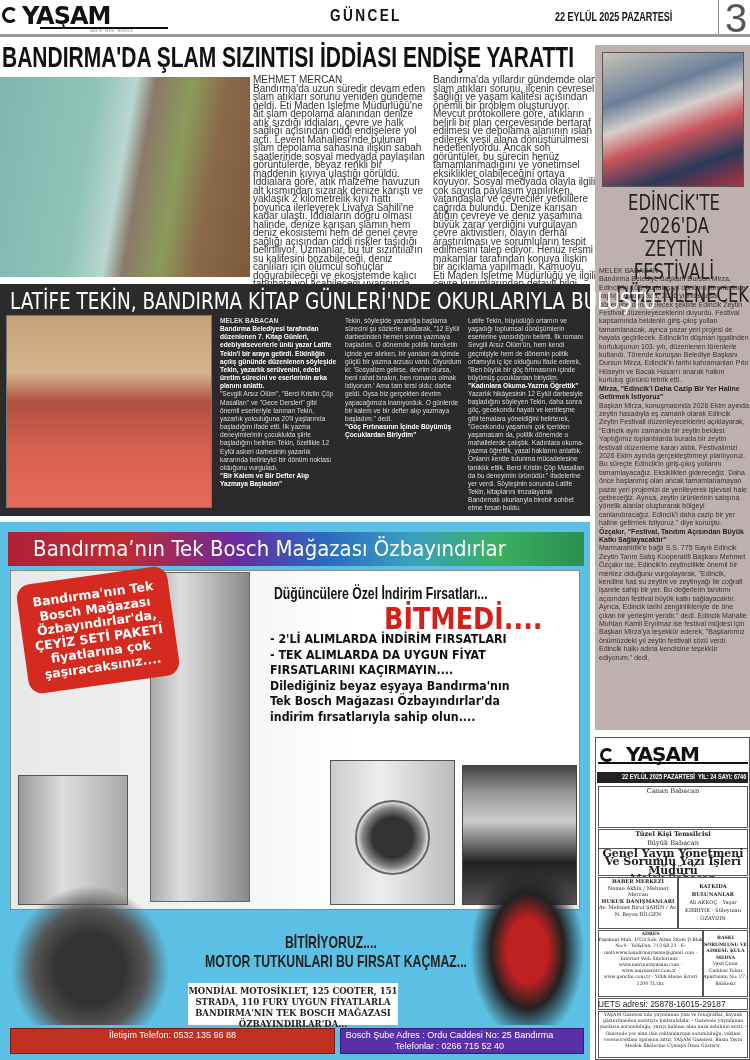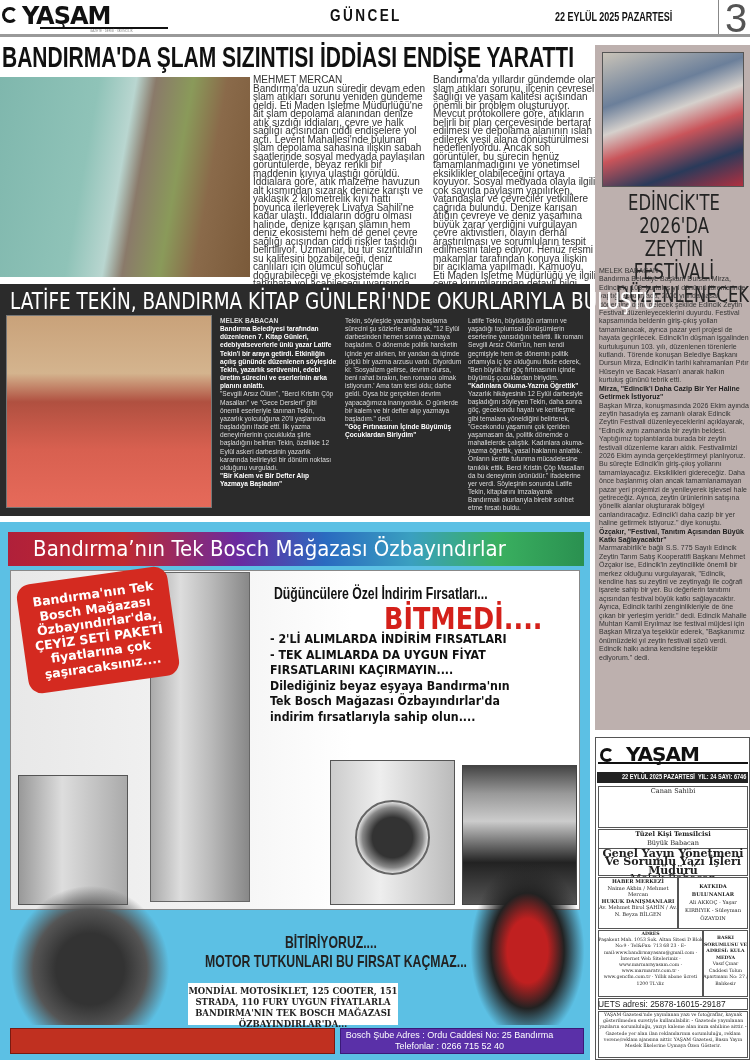--- a/index.html
+++ b/index.html
@@ -169,38 +169,39 @@
   <div>indirim fırsatlarıyla sahip olun....</div>
 </div>
 <div class="abs moto-l"></div>
 <div class="abs moto-r"></div>
 <div class="abs cond ad-bit">BİTİRİYORUZ....</div>
 <div class="abs cond ad-motor">MOTOR TUTKUNLARI BU FIRSAT KAÇMAZ...</div>
 <div class="abs ad-box"></div>
 <div class="abs ad-box-t">MONDİAL MOTOSİKLET, 125 COOTER, 151 STRADA, 110 FURY UYGUN FİYATLARLA BANDIRMA'NIN TEK BOSCH MAĞAZASI ÖZBAYINDIRLAR'DA...</div>
 <div class="abs addr1"></div>
 <div class="abs addr1-t">
+  <div>İletişim Telefon: 0532 135 96 88</div>
 </div>
 <div class="abs addr2"></div>
 <div class="abs addr2-t">
   <div>Bosch Şube Adres  : Ordu Caddesi No: 25 Bandırma</div>
   <div>Telefonlar :  0266 715 52 40</div>
 </div>
 
 <div class="abs imp"></div>
 <div class="abs imp-moon"></div>
 <div class="abs imp-logo">YAŞAM</div>
 <div class="abs imp-line"></div>
 <div class="abs imp-bar"></div>
 <div class="abs imp-bar-l">22 EYLÜL 2025 PAZARTESİ</div>
 <div class="abs imp-bar-r">YIL: 24  SAYI: 6746</div>
 
 <div class="abs imp-box imp-s1"></div>
 <div class="abs ser imp-s1-t">
-  <div>Canan Sahibi</div>
+  <div>Canan Babacan</div>
 </div>
 <div class="abs imp-box imp-s2"></div>
 <div class="abs ser imp-s2-t">
   <div class="bold">Tüzel Kişi Temsilcisi</div>
   <div>Büyük Babacan</div>
 </div>
 <div class="abs imp-box imp-s3"></div>
 <div class="abs ser imp-s3-t">
   <div class="bold">Genel Yayın Yönetmeni Ve Sorumlu Yazı İşleri Müdürü</div>
   <div>Melek Babacan</div>

